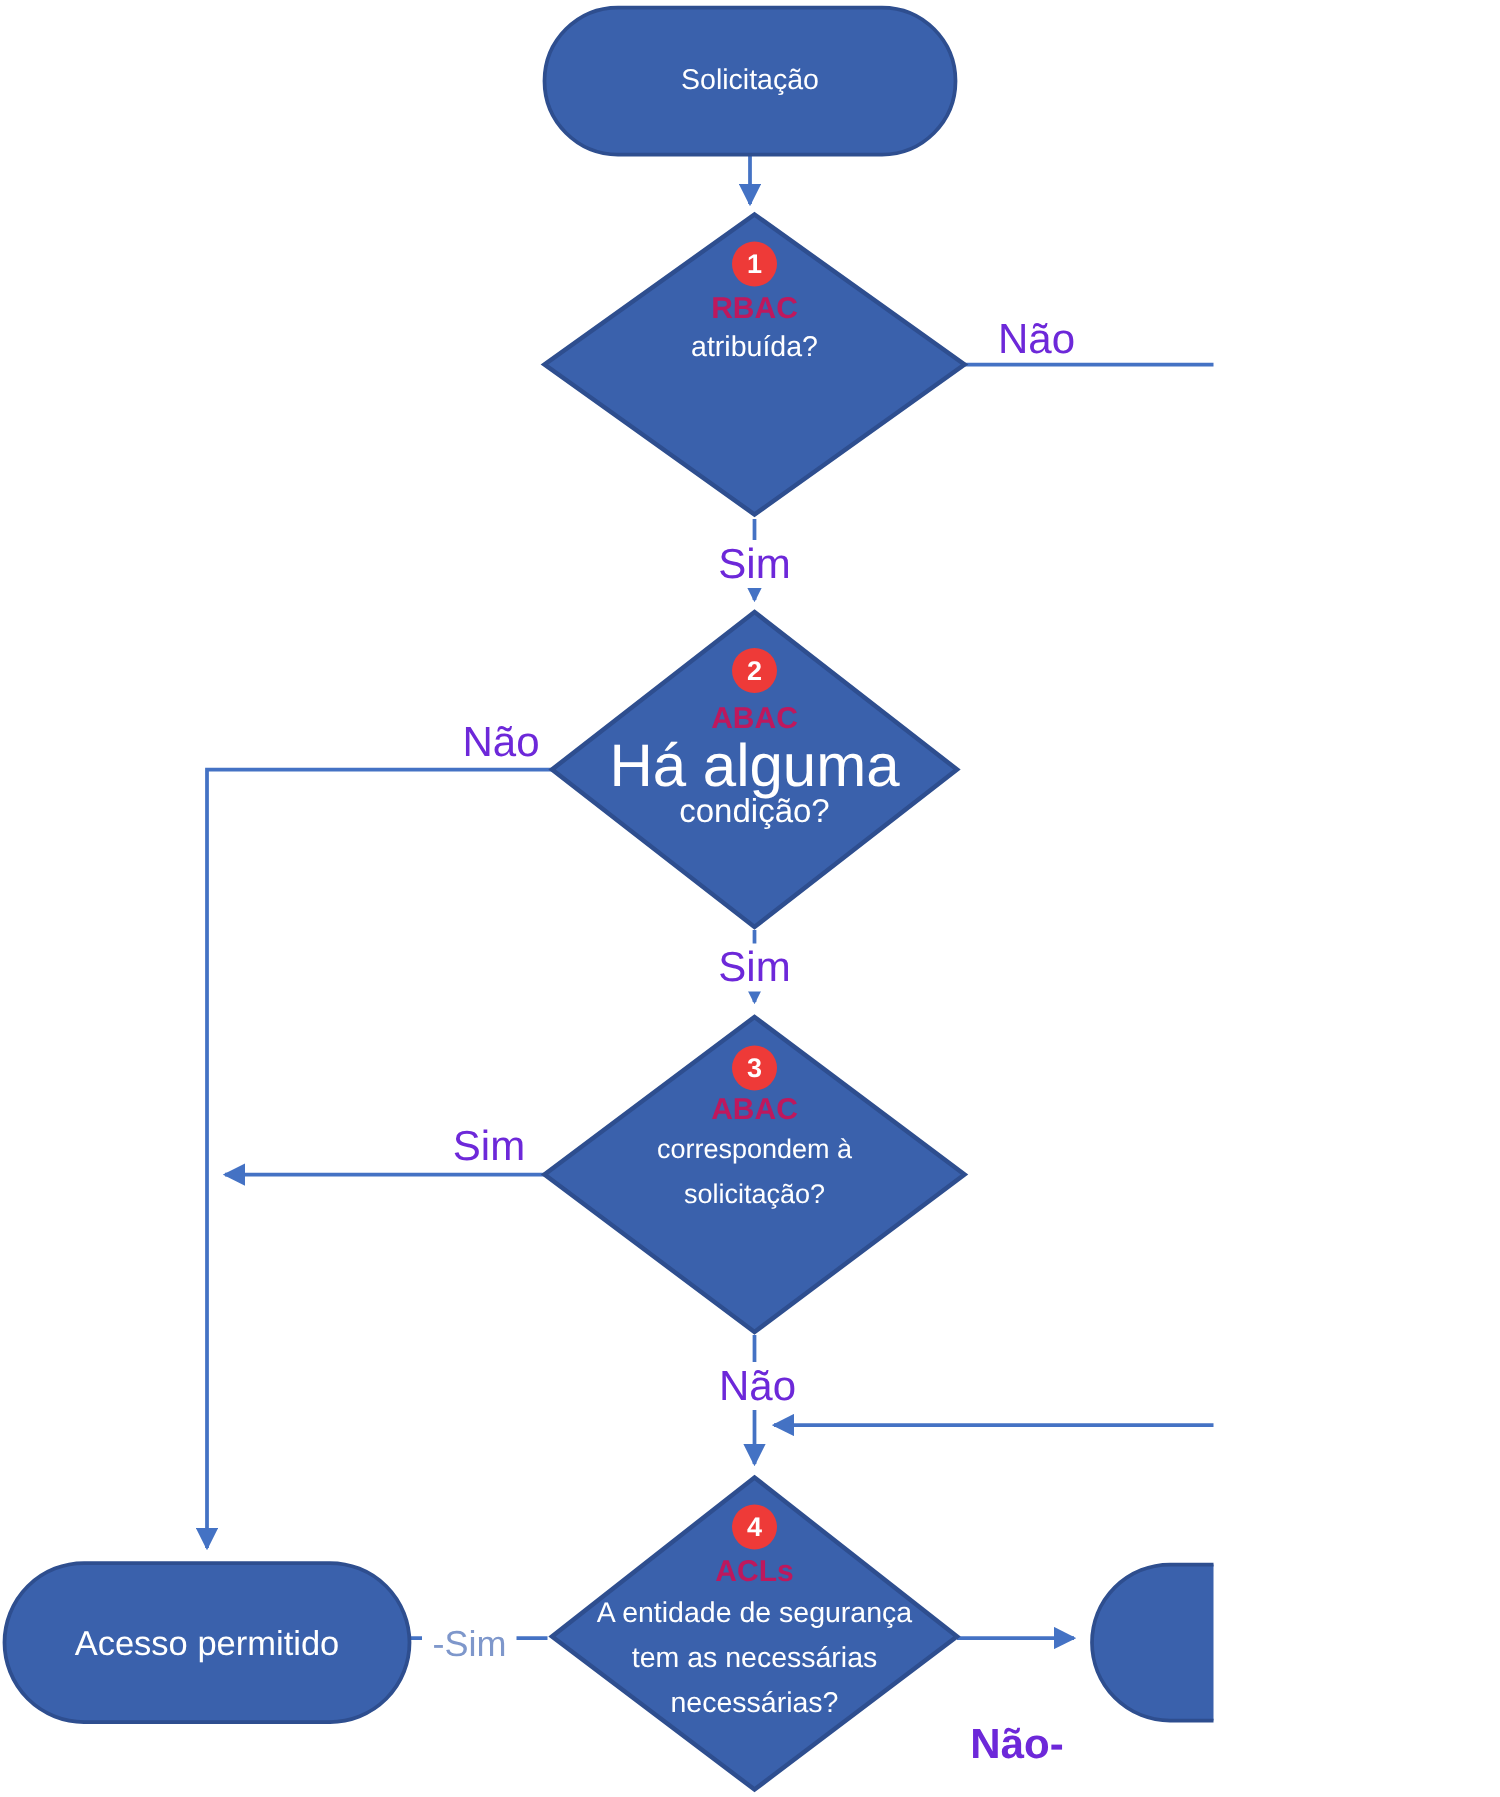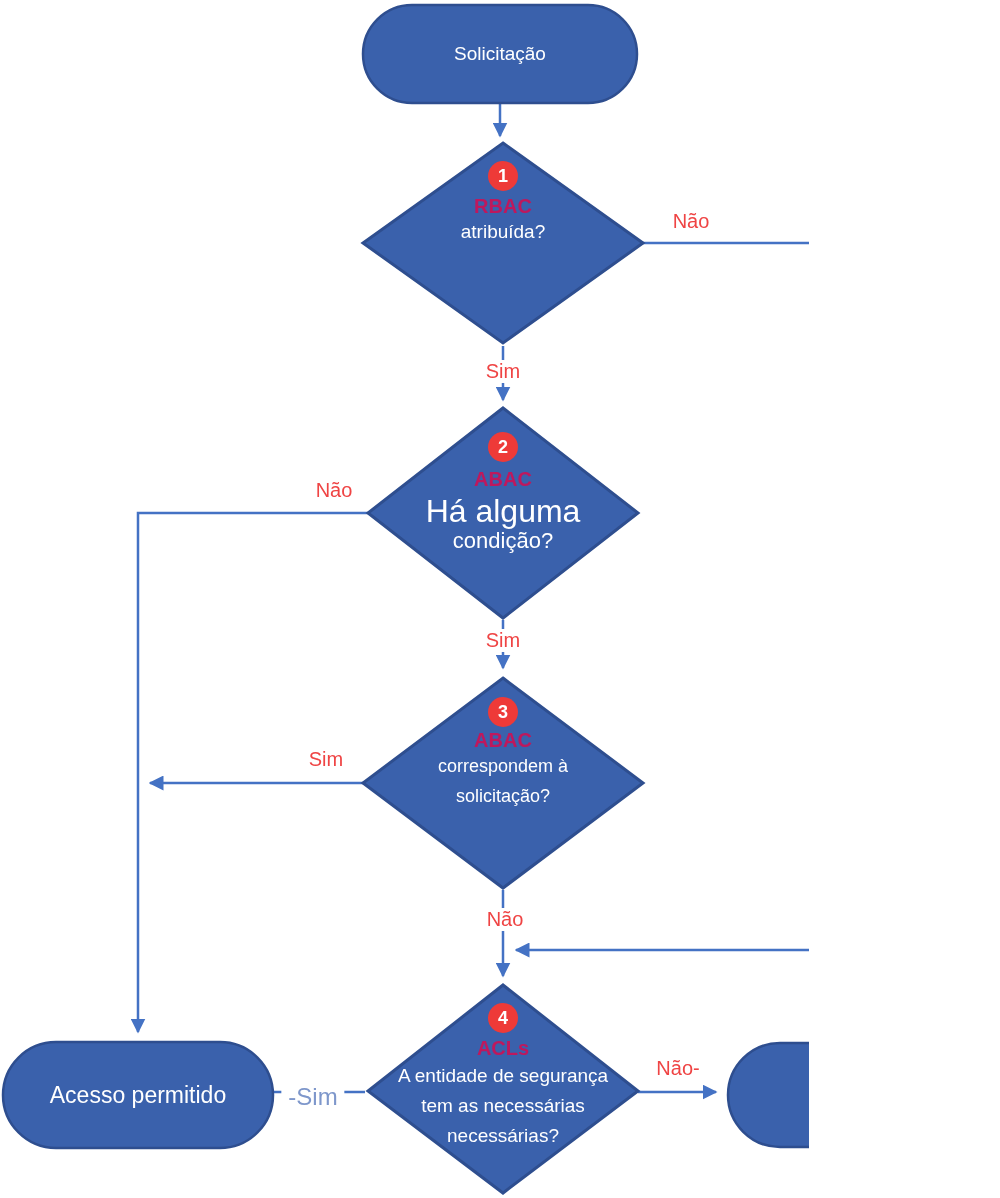--- a/index.html
+++ b/index.html
@@ -16,22 +16,22 @@
   .node-label{position:absolute;display:flex;align-items:center;justify-content:center;
     color:#ffffff;text-align:center;}
   .start-label{font-size:19px;}
   .end-label{font-size:23px;}
   .badge{width:30px;height:30px;border-radius:50%;background:#EE3A38;color:#ffffff;
     font-size:18px;font-weight:700;line-height:30px;text-align:center;}
   .tag{color:#be185d;font-size:20px;font-weight:700;line-height:22px;}
   .qline{font-size:19px;line-height:30px;white-space:nowrap;}
   .qline-sm{font-size:22px;line-height:22px;white-space:nowrap;}
   .qline-md{font-size:18px;line-height:30px;white-space:nowrap;}
-  .qbig{font-size:32px;line-height:37px;white-space:nowrap;}
-  .edge-label{position:absolute;transform:translateX(-50%);font-size:20px;color:#ef4444;
+  .qbig{font-size:40px;line-height:37px;white-space:nowrap;}
+  .edge-label{position:absolute;transform:translateX(-50%);font-size:28px;color:#6d28d9;
     white-space:nowrap;}
   .onl{background:#ffffff;padding:0 7px;}
   .edge-big{font-size:24px;color:#7E97CB;}
 </style>
 </head>
 <body>
 
 <div class="canvas">
 
   <svg class="layer" width="1000" height="1198" viewBox="0 0 1000 1198">
@@ -91,15 +91,15 @@
     <div class="qline">necessárias?</div>
   </div>
 
   <div class="edge-label" style="left:691px;top:210px;">Não</div>
   <div class="edge-label onl" style="left:503px;top:360px;">Sim</div>
   <div class="edge-label" style="left:334px;top:479px;">Não</div>
   <div class="edge-label onl" style="left:503px;top:629px;">Sim</div>
   <div class="edge-label" style="left:326px;top:748px;">Sim</div>
   <div class="edge-label onl" style="left:505px;top:908px;">Não</div>
   <div class="edge-label edge-big onl" style="left:313px;top:1083px;">-Sim</div>
-  <div class="edge-label onl" style="left:678px;top:1057px;">Não-</div>
+  <div class="edge-label onl" style="left:678px;top:1147px;font-weight:bold;">Não-</div>
 
 </div>
 
 </body></html>

